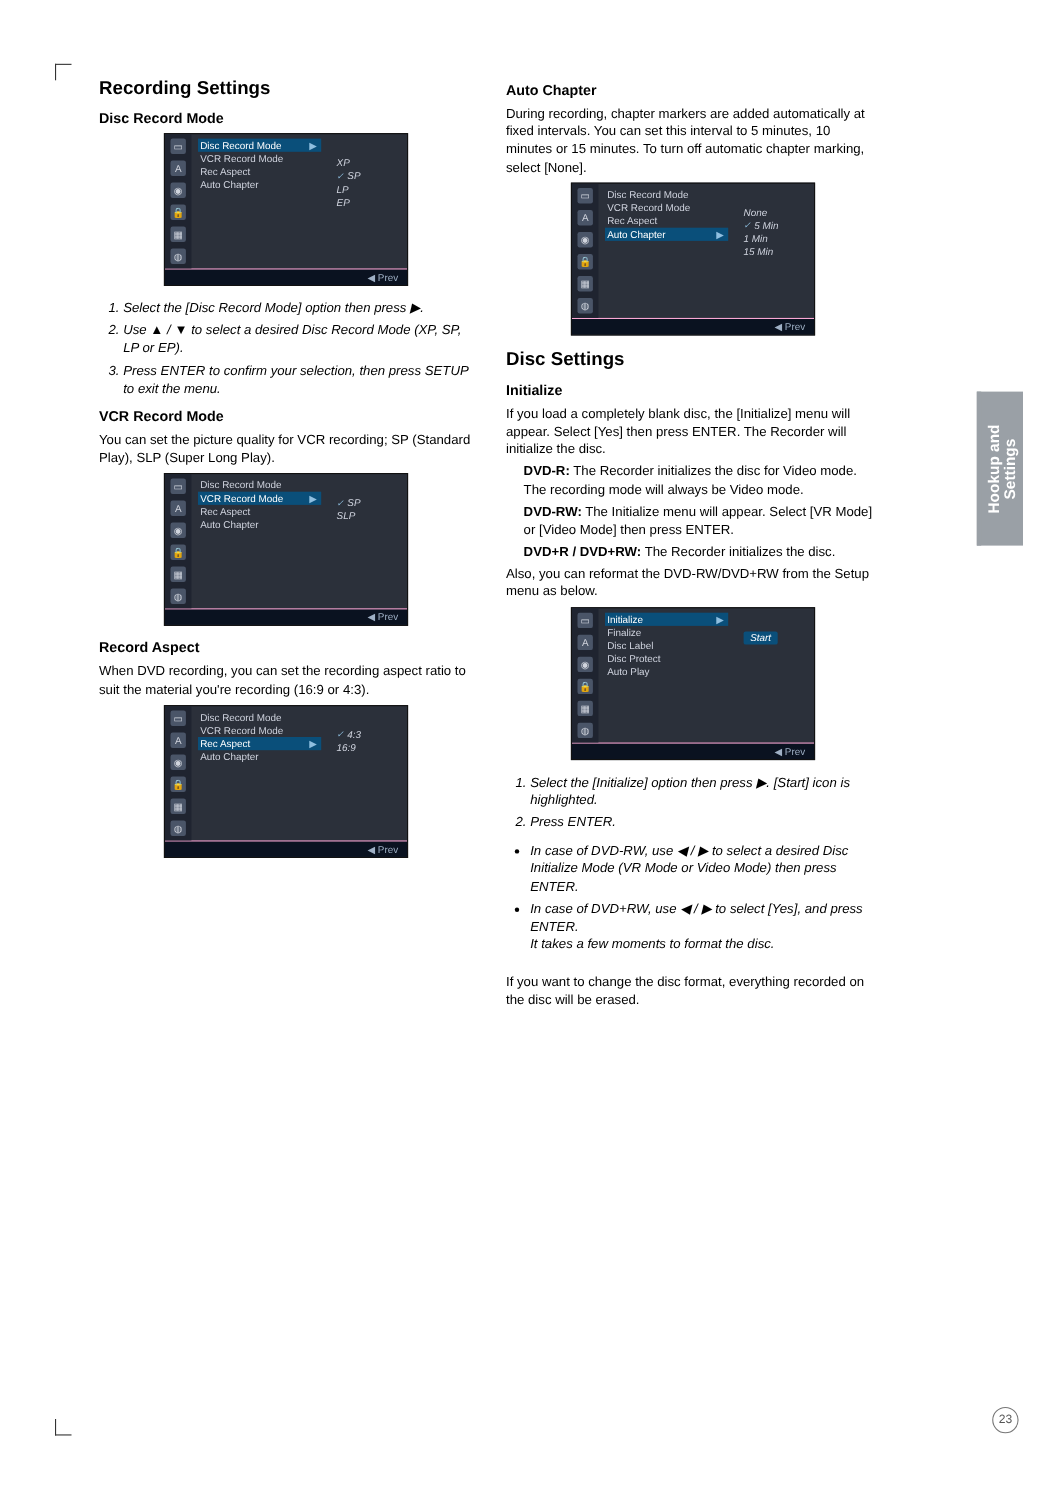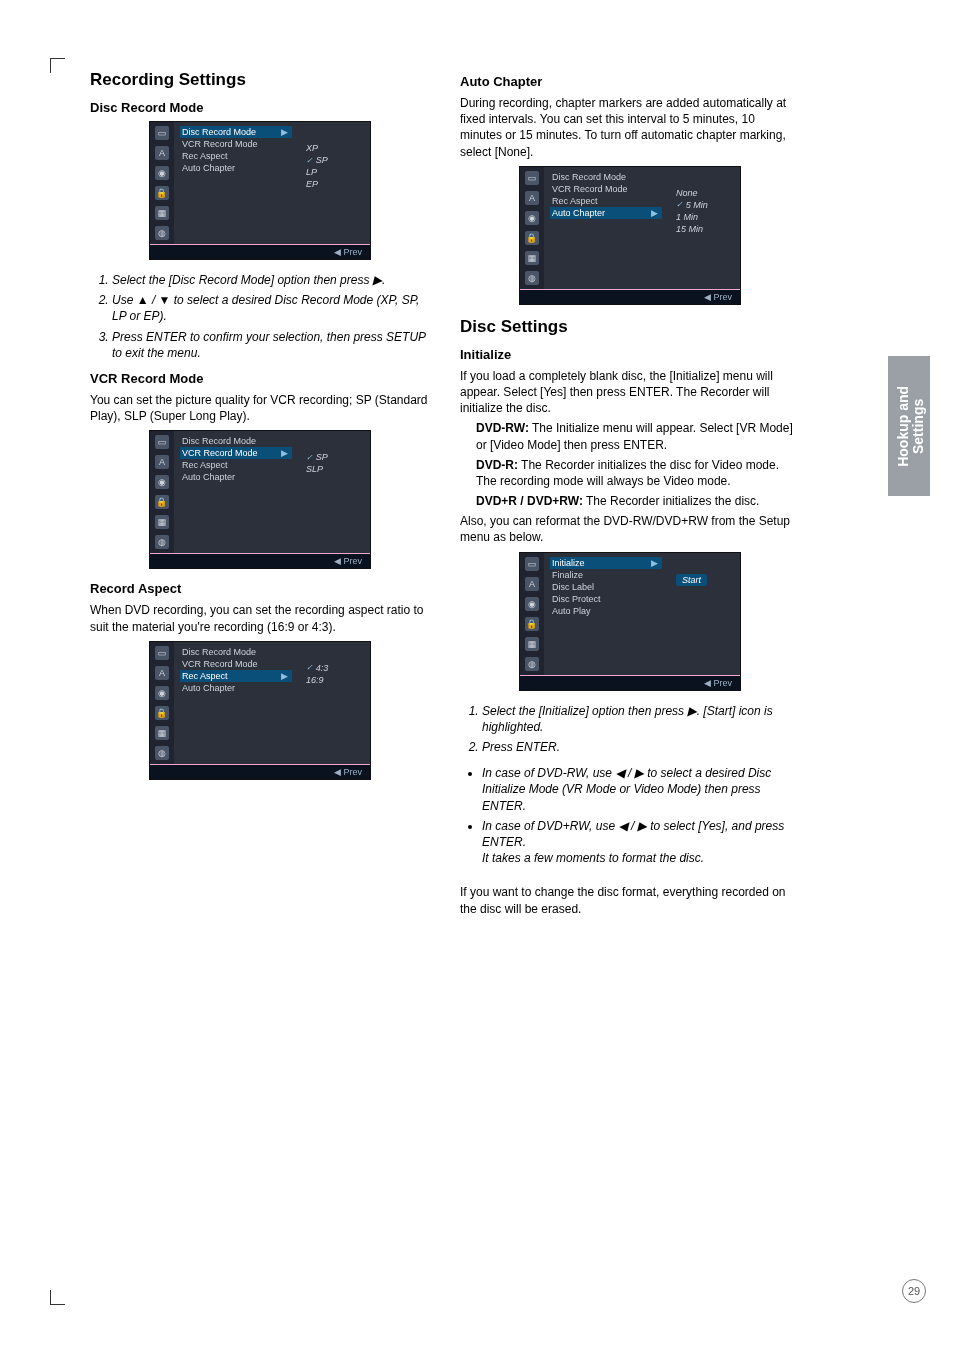--- a/index.html
+++ b/index.html
@@ -343,22 +343,22 @@
                 <span>15 Min</span>
               </div>
           </div>
         </div>
         <div class="osd-foot">◀ Prev</div>
       </div>
 
       <h2 class="main">Disc Settings</h2>
       <h3 class="sub">Initialize</h3>
       <p>If you load a completely blank disc, the [Initialize] menu will appear. Select [Yes] then press ENTER. The Recorder will initialize the disc.</p>
+      <p class="indent"><b>DVD-R:</b><span> The Recorder initializes the disc for Video mode. The recording mode will always be Video mode.</span></p>
       <p class="indent"><b>DVD-RW:</b><span> The Initialize menu will appear. Select [VR Mode] or [Video Mode] then press ENTER.</span></p>
-      <p class="indent"><b>DVD-R:</b><span> The Recorder initializes the disc for Video mode. The recording mode will always be Video mode.</span></p>
       <p class="indent"><b>DVD+R / DVD+RW:</b><span> The Recorder initializes the disc.</span></p>
       <p>Also, you can reformat the DVD-RW/DVD+RW from the Setup menu as below.</p>
 
       <div class="osd">
         <div class="osd-body">
           <div class="osd-icons">
             <span>▭</span>
             <span>A</span>
             <span>◉</span>
             <span>🔒</span>
@@ -407,14 +407,14 @@
     </div>
   </div>
 
   <div class="sidebar-tab">
     <div class="sidebar-tab-inner">
       <span>Hookup and</span><br>
       <span>Settings</span>
     </div>
   </div>
 
-  <div class="page-num">29</div>
+  <div class="page-num">23</div>
 </div>
 
 </body></html>

